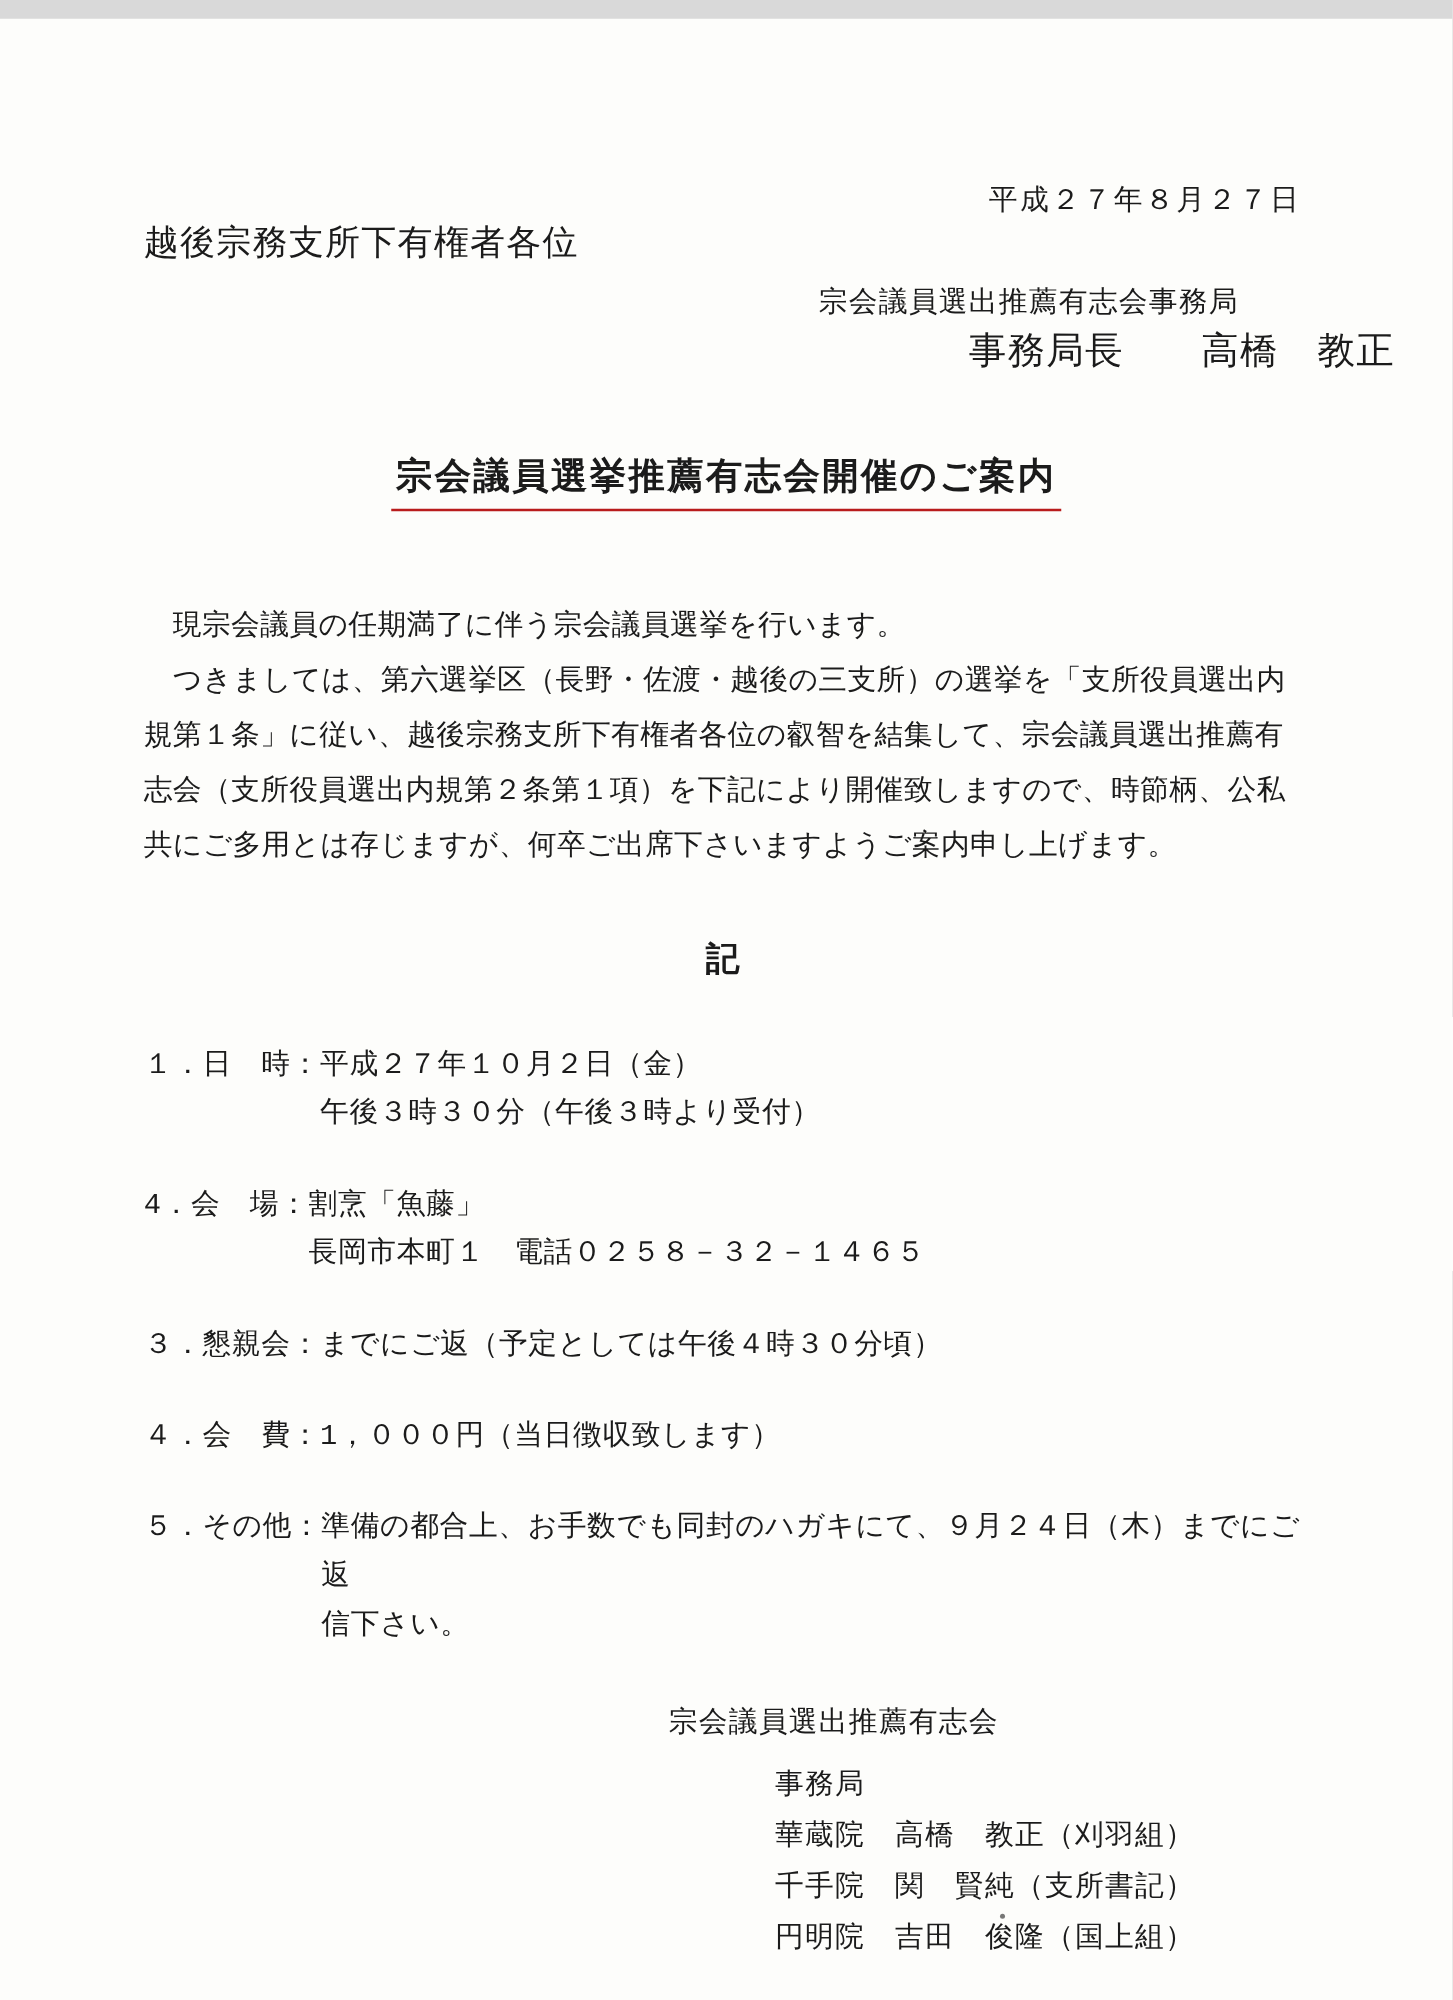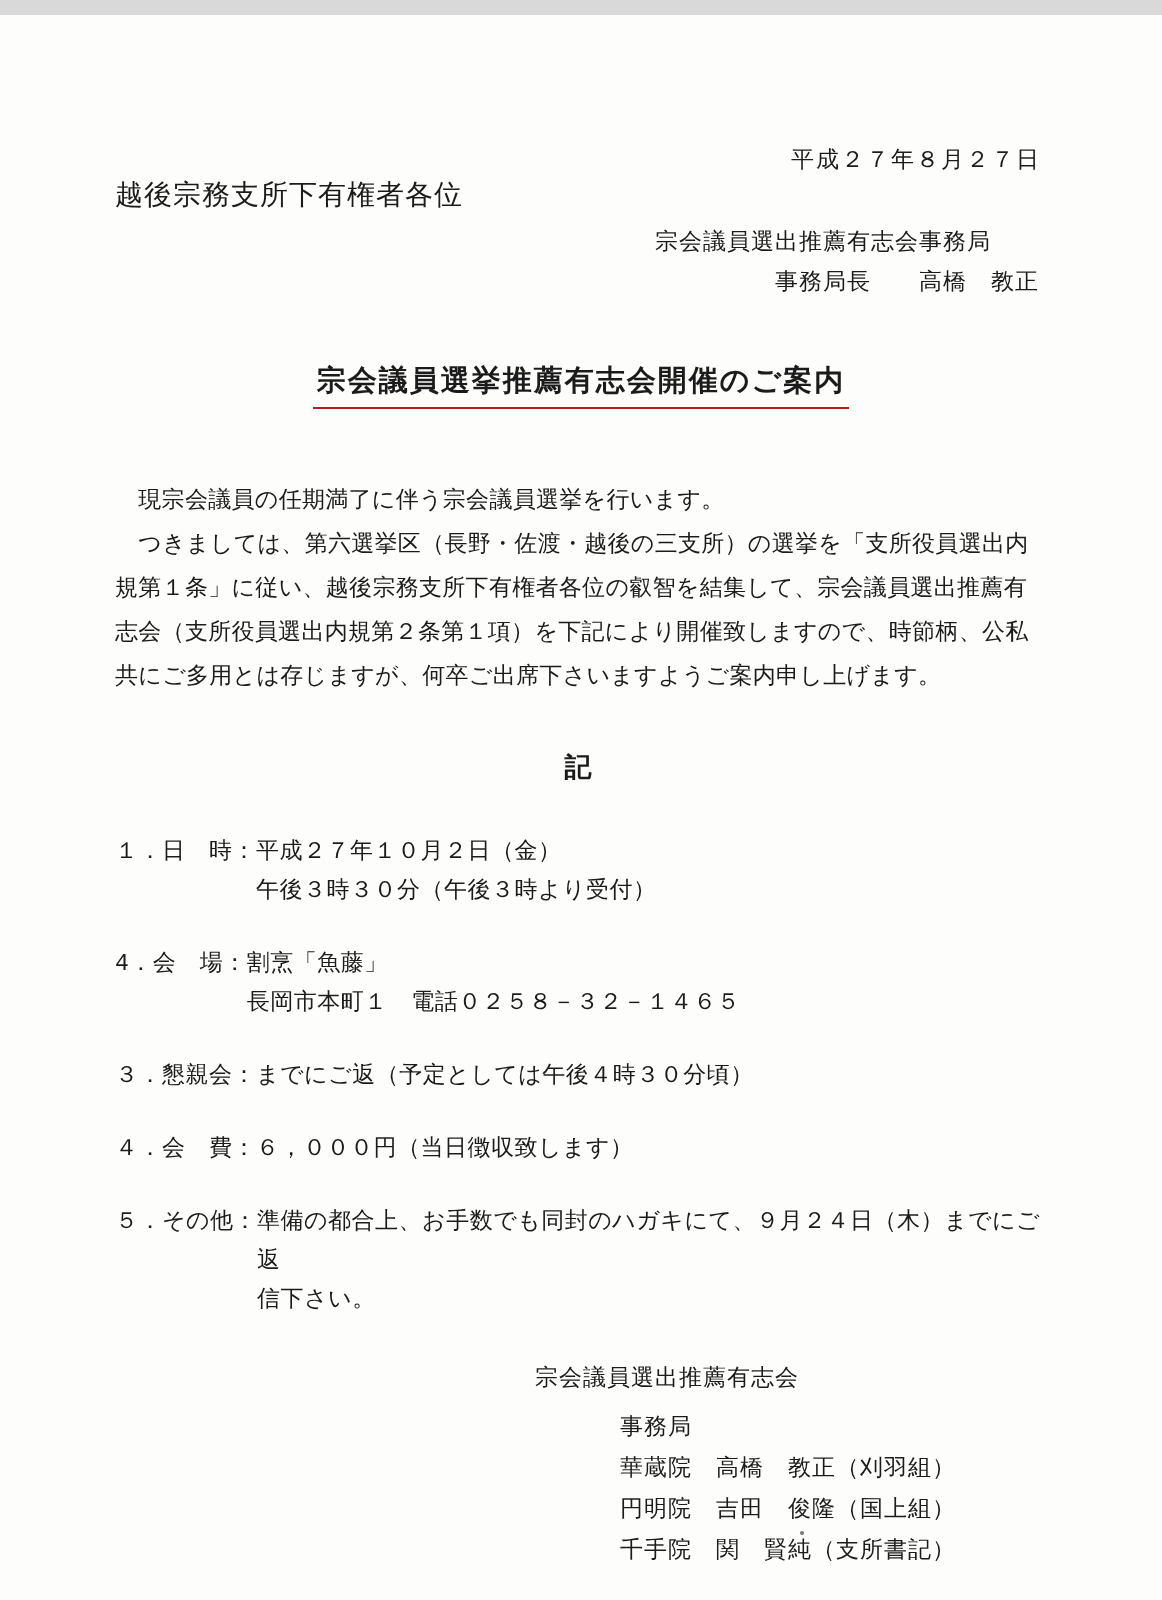--- a/index.html
+++ b/index.html
@@ -34,21 +34,21 @@
   }
   .sender-org-line {
     font-size: 23px;
     line-height: 32px;
     margin-top: 14px;
     margin-left: 540px;
     letter-spacing: 1px;
     white-space: nowrap;
   }
   .sender-person-line {
-    font-size: 23px;
+    font-size: 30px;
     line-height: 32px;
     margin-top: 8px;
     margin-left: 660px;
     letter-spacing: 1px;
     white-space: nowrap;
   }
   .title-wrap {
     text-align: center;
     margin-top: 62px;
   }
@@ -177,41 +177,41 @@
     <div class="item">
       <span class="item-label">３．懇親会：</span>
       <span class="item-content">
         <div class="item-line">までにご返（予定としては午後４時３０分頃）</div>
       </span>
     </div>
 
     <div class="item">
       <span class="item-label">４．会　費：</span>
       <span class="item-content">
-        <div class="item-line">６，０００円（当日徴収致します）</div>
+        <div class="item-line">1，０００円（当日徴収致します）</div>
       </span>
     </div>
 
     <div class="item">
       <span class="item-label">５．その他：</span>
       <span class="item-content">
         <div class="item-line">準備の都合上、お手数でも同封のハガキにて、９月２４日（木）までにご返</div>
         <div class="item-line">信下さい。</div>
       </span>
     </div>
 
   </div>
 
   <div class="signature">
     <div class="sig-org">宗会議員選出推薦有志会</div>
     <div class="sig-block">
       <span class="sig-role">事務局</span>
       <span class="sig-members">
         <div class="sig-member">華蔵院　高橋　教正（刈羽組）</div>
+        <div class="sig-member">千手院　関　賢純（支所書記）</div>
         <div class="sig-member">円明院　吉田　俊隆（国上組）</div>
-        <div class="sig-member">千手院　関　賢純（支所書記）</div>
       </span>
     </div>
   </div>
 
   <div class="scan-dot"></div>
 
 </div>
 
 </body></html>

